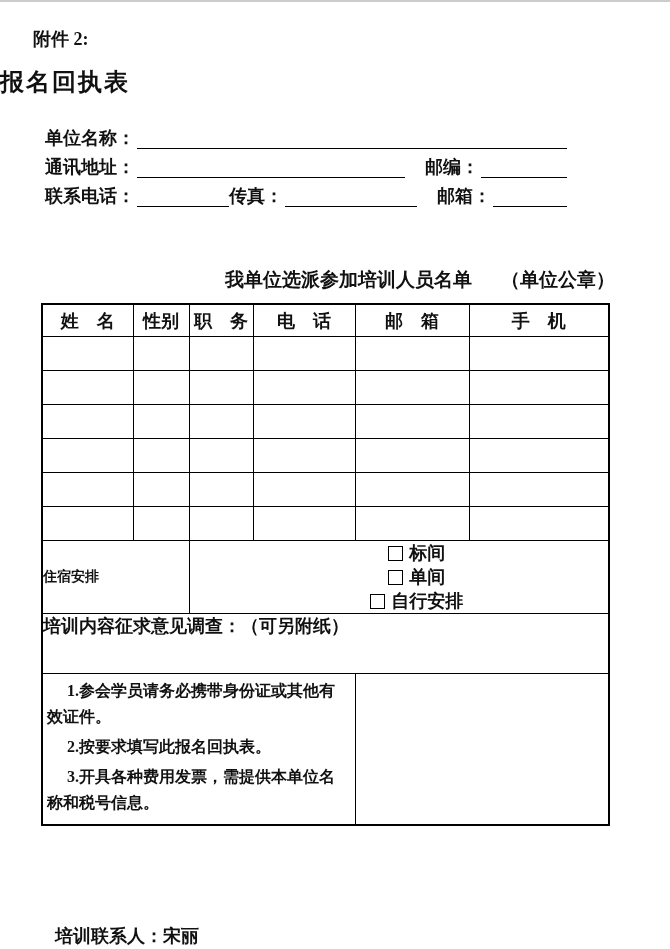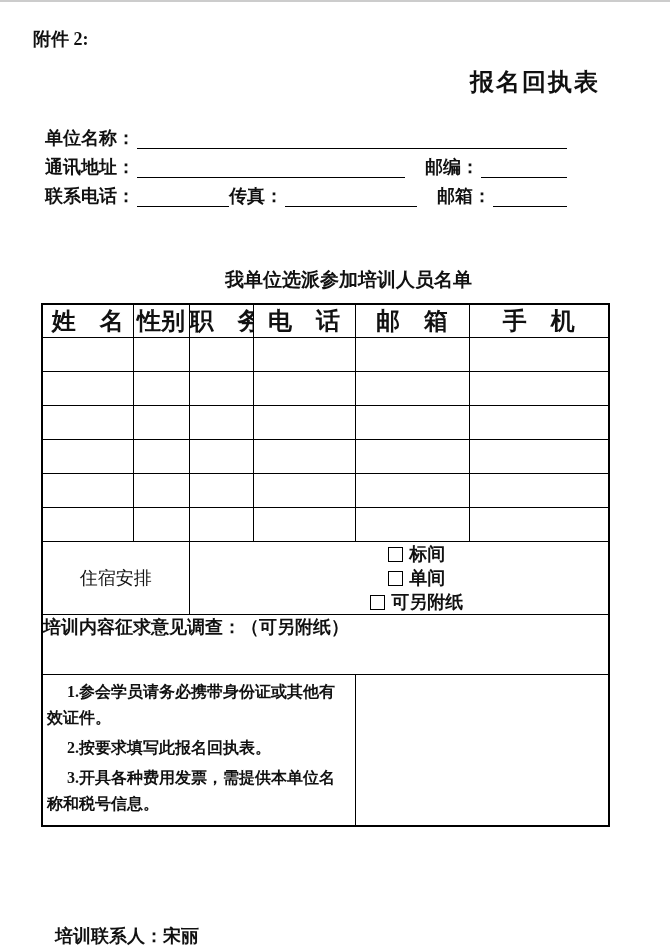--- a/index.html
+++ b/index.html
@@ -2,42 +2,42 @@
 <html><head>
 <meta charset="utf-8">
 <style>
   html,body{margin:0;padding:0;}
   body{
     width:670px;height:949px;background:#ffffff;overflow:hidden;position:relative;
     font-family:"Liberation Serif", serif;color:#111;
   }
   .top-strip{position:absolute;top:0;left:0;width:670px;height:2px;background:#cccccc;}
   .attachment{position:absolute;left:33px;top:27px;font-size:18px;font-weight:bold;white-space:pre;}
-  .doc-title{position:absolute;left:0;top:66px;width:600px;margin:0;text-align:right;
+  .doc-title{position:absolute;left:0;top:66px;width:600px;margin:0;text-align:left;
     font-size:24px;font-weight:bold;letter-spacing:2px;}
   
   .form-block{position:absolute;left:45px;top:120px;width:522px;}
   .frow{display:flex;align-items:flex-end;height:29px;}
   .flabel{font-size:18px;font-weight:bold;line-height:1.1;white-space:pre;flex:0 0 auto;}
   .fline{border-bottom:1.5px solid #000;height:6px;flex:0 0 auto;margin-left:2px;}
   .grow{flex:1 1 auto;}
   .w268{width:268px;} .w92{width:92px;} .w123{width:123px;} .w132{width:132px;}
   .ml4{margin-left:20px;} .ml12{margin-left:12px;}
   
   .roster-caption{position:absolute;top:274px;left:0;width:670px;height:28px;box-sizing:border-box;
     display:flex;align-items:center;justify-content:space-between;padding:0 55px 16px 225px;
     font-size:19px;font-weight:bold;white-space:nowrap;}
   
   table.roster{position:absolute;left:41px;top:303px;width:567px;border-collapse:collapse;
     table-layout:fixed;border:2px solid #000;}
   table.roster th, table.roster td{border:1px solid #000;padding:0;overflow:hidden;}
-  tr.head th{height:31px;font-size:24px;font-weight:bold;text-align:center;white-space:pre;}
+  tr.head th{height:31px;font-size:18px;font-weight:bold;text-align:center;white-space:pre;}
   tr.erow td{height:33px;}
   tr.accom td{height:37px;}
-  td.alabel{text-align:center;font-size:18px;font-weight:normal;}
+  td.alabel{text-align:left;font-size:14px;font-weight:bold;}
   .opts{display:flex;align-items:center;padding-left:36px;column-gap:50px;
     font-size:18px;font-weight:bold;white-space:nowrap;flex-direction:column;}
   .opt{display:inline-flex;align-items:center;}
   .cbox{display:inline-block;width:13px;height:13px;border:1.5px solid #000;margin-right:6px;background:#fff;}
   td.survey-cell{height:59px;vertical-align:top;padding:6px 0 0 36px;font-size:18px;font-weight:bold;}
   tr.rhead td{height:33px;text-align:center;font-size:18px;font-weight:bold;white-space:pre;}
   tr.rbody td{height:150px;vertical-align:top;}
   td.remarks-cell{padding:10px 2px 0 2px;font-size:16px;font-weight:bold;}
   td.remarks-cell p{margin:4px;line-height:26px;text-indent:20px;}
   
@@ -70,20 +70,21 @@
     <span class="fline w92"></span>
     <span class="flabel">传真：</span>
     <span class="fline w132"></span>
     <span class="flabel ml4">邮箱：</span>
     <span class="fline grow"></span>
   </div>
 </div>
 
 <div class="roster-caption">
   <span>我单位选派参加培训人员名单</span>
+  <span>（单位公章）</span>
 </div>
 
 <table class="roster">
   <colgroup>
     <col style="width:91px">
       <col style="width:56px">
       <col style="width:64px">
     <col style="width:102px">
       <col style="width:114px">
       <col style="width:140px">
@@ -152,21 +153,21 @@
         <span class="opt">
           <span class="cbox"></span>
           <span>标间</span>
         </span>
         <span class="opt">
           <span class="cbox"></span>
           <span>单间</span>
         </span>
         <span class="opt">
           <span class="cbox"></span>
-          <span>可另附纸</span>
+          <span>自行安排</span>
         </span>
       </div>
     </td>
   </tr>
   <tr>
     <td colspan="6" class="survey-cell">
       <span>培训内容征求意见调查：（可另附纸）</span>
     </td>
   </tr>
   <tr class="rbody">

